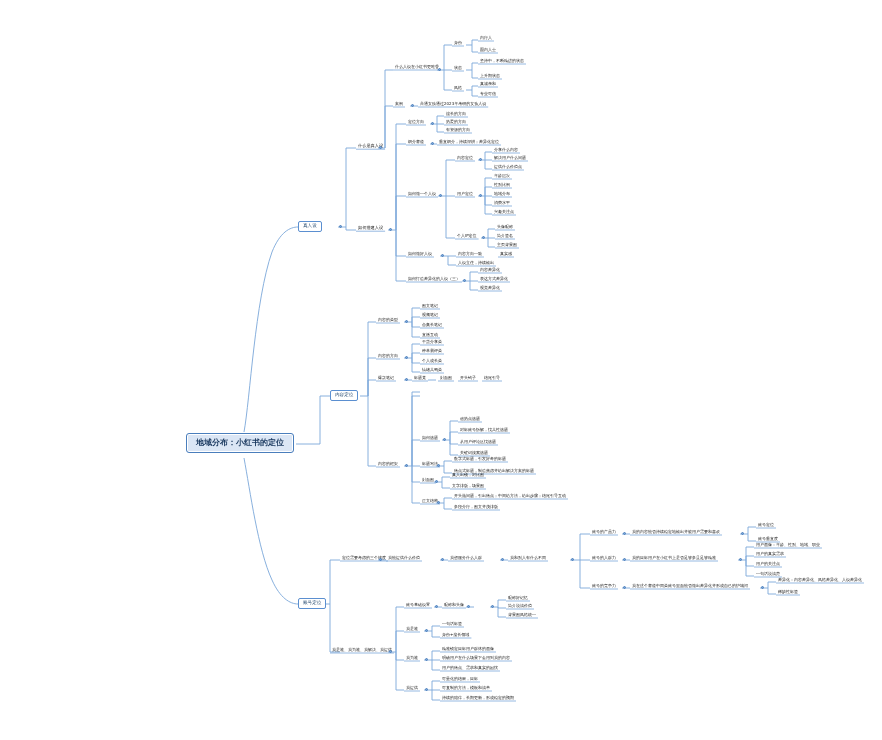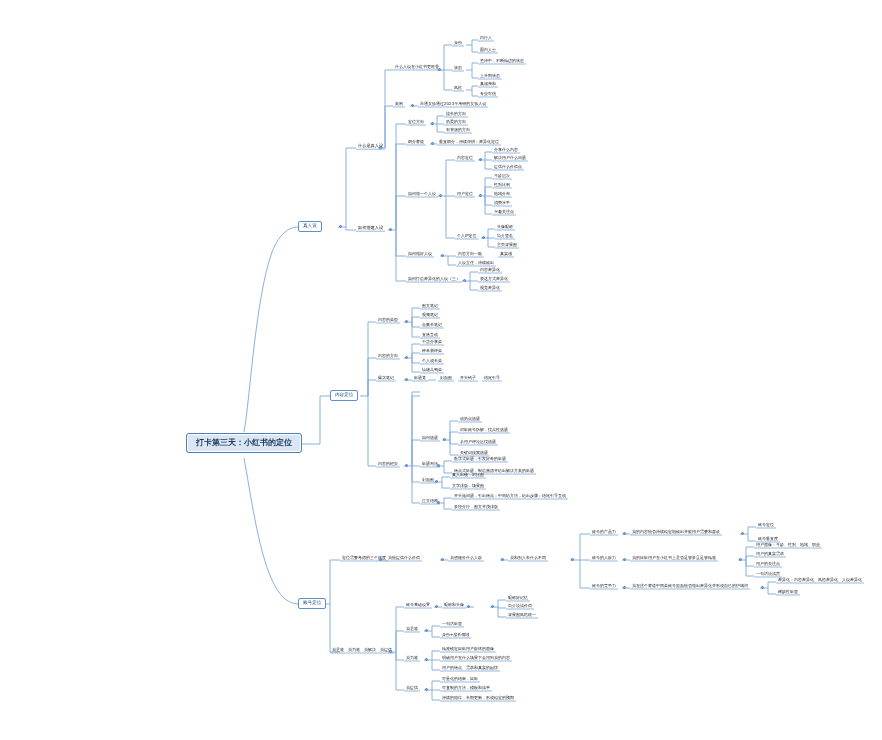--- a/index.html
+++ b/index.html
@@ -366,21 +366,21 @@
         <line x1="440.0" x2="496.0" y1="652.0" y2="652.0"></line>
         <line x1="440.0" x2="512.0" y1="661.0" y2="661.0"></line>
         <line x1="440.0" x2="500.0" y1="671.0" y2="671.0"></line>
         <line x1="404.0" x2="420.0" y1="691.0" y2="691.0"></line>
         <line x1="440.0" x2="480.0" y1="682.0" y2="682.0"></line>
         <line x1="440.0" x2="492.0" y1="691.0" y2="691.0"></line>
         <line x1="440.0" x2="516.0" y1="701.0" y2="701.0"></line>
       </g>
   </svg>
 
-  <div class="node root" style="left:186px; top:433px;">打卡第三天：小红书的定位</div>
+  <div class="node root" style="left:186px; top:433px;">地域分布：小红书的定位</div>
 
   <div class="node lvl1" style="left:298px; top:221px;">真人设</div>
 
   <div class="node lvl1" style="left:330px; top:390px;">内容定位</div>
 
   <div class="node lvl1" style="left:298px; top:598px;">账号定位</div>
 
   <div class="node lvl2" style="left:356px; top:143px;">什么是真人设</div>
 
   <div class="node lvl2" style="left:356px; top:225px;">如何搭建人设</div>

